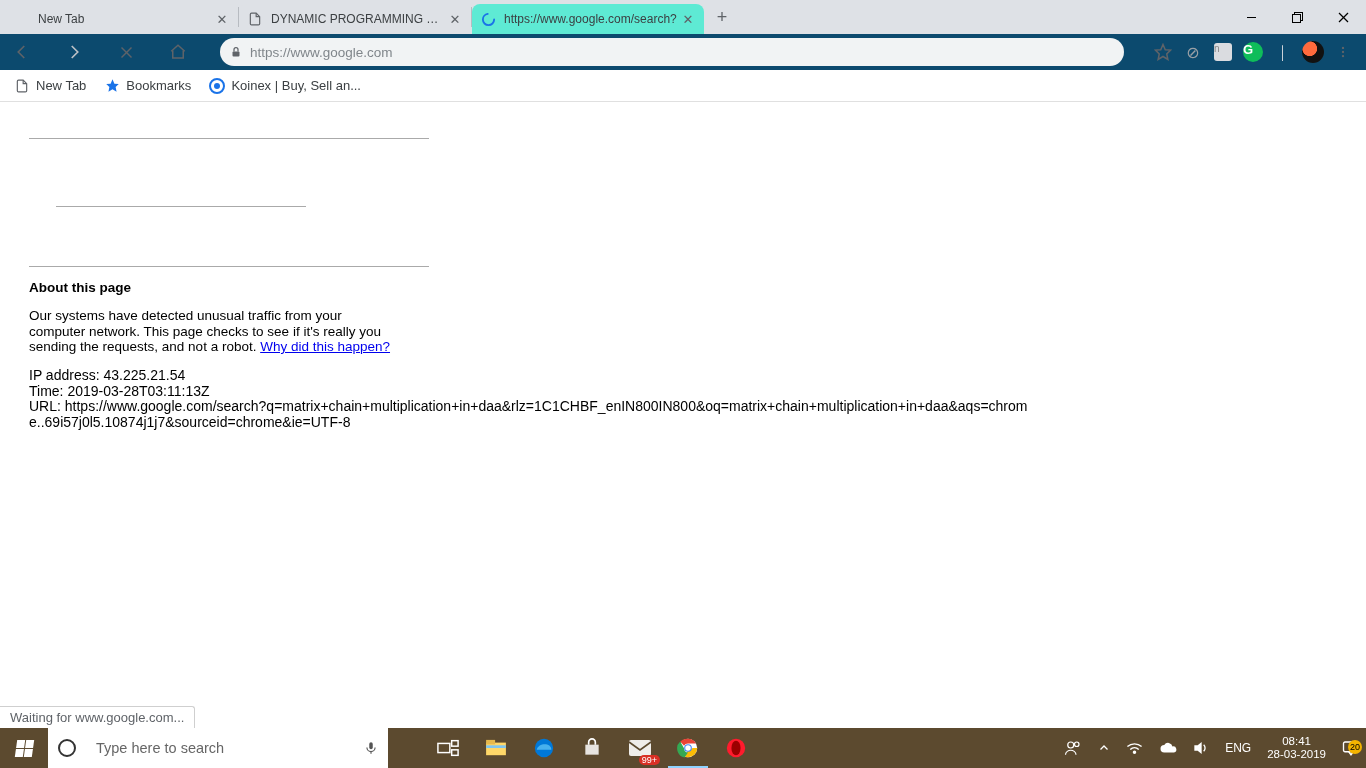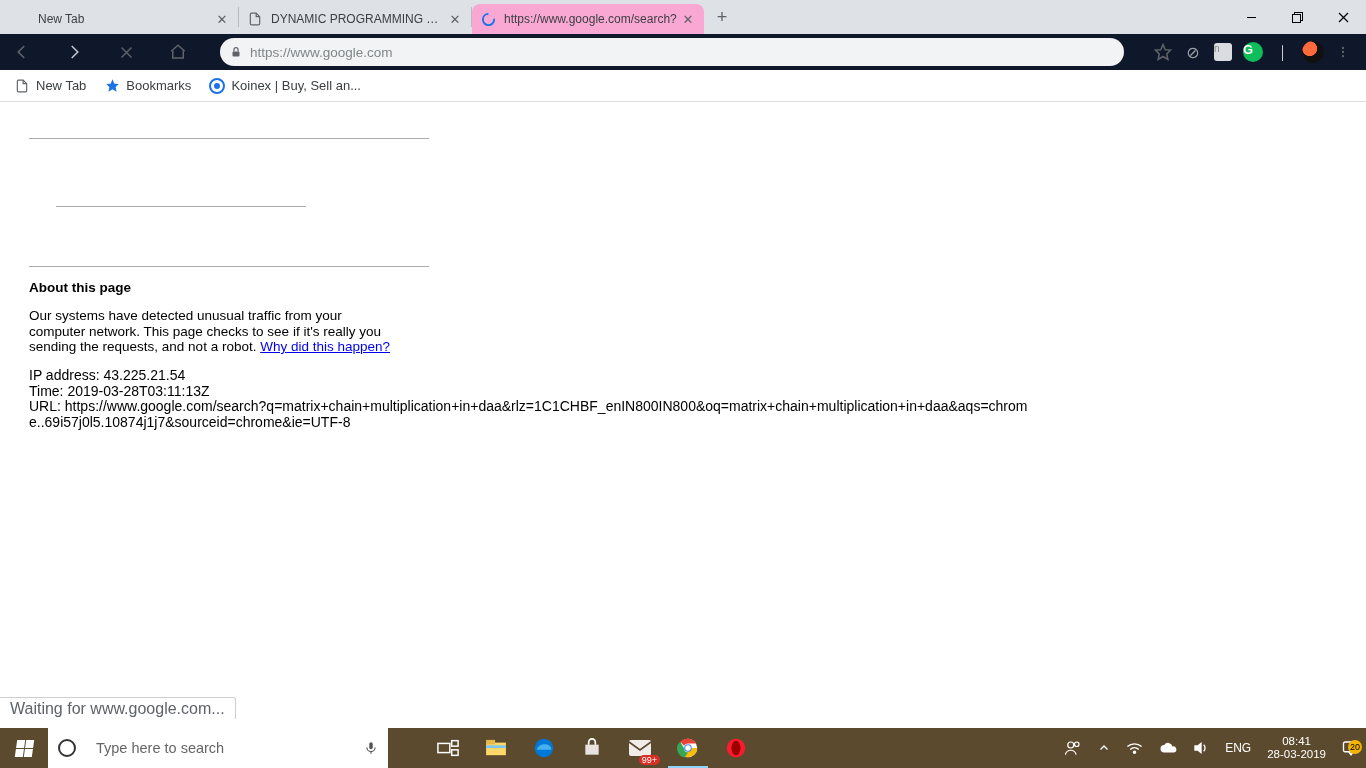--- a/index.html
+++ b/index.html
@@ -11,21 +11,21 @@
   position: relative;
 }
 .tabs { display: flex; height: 34px; padding-left: 6px; }
 .tab {
   width: 232px; height: 30px; margin-top: 4px;
   background: #dee1e6; display: flex; align-items: center;
   padding: 0 8px; font-size: 12px; color: #3c4043;
   border-top-left-radius: 8px; border-top-right-radius: 8px;
   position: relative; cursor: default;
 }
-.tab.active { background: #f9a8d4; }
+.tab.active { background: #5eead4; }
 .tab .tab-icon { width: 16px; height: 16px; margin-right: 8px; flex: 0 0 16px; display:flex; align-items:center; justify-content:center;}
 .tab .tab-title { flex: 1; white-space: nowrap; overflow: hidden; text-overflow: ellipsis; }
 .tab .tab-close {
   width: 16px; height: 16px; flex: 0 0 16px; display: flex; align-items: center;
   justify-content: center; color: #5f6368; font-size: 13px; border-radius: 50%;
 }
 .tab-sep { width: 1px; height: 20px; background: #b7bbc1; align-self: center; }
 .newtab {
   width: 28px; height: 28px; margin: 3px 0 0 4px; display: flex; align-items: center;
   justify-content: center; color: #5f6368; font-size: 18px; border-radius: 50%;
@@ -33,21 +33,21 @@
 .win-controls {
   position: absolute; right: 0; top: 0; height: 34px; display: flex;
 }
 .win-btn {
   width: 46px; display: flex; align-items: center; justify-content: center;
   color: #000; font-size: 12px;
 }
 
 
 .toolbar {
-  height: 36px; background: #0f172a; display: flex; align-items: center;
+  height: 36px; background: #0c4a6e; display: flex; align-items: center;
   padding: 0 6px; gap: 20px; justify-content: space-between;
 }
 .tb-btn {
   width: 32px; height: 32px; display: flex; align-items: center; justify-content: center;
   color: #5f6368; border-radius: 50%;
 }
 .tb-btn.disabled { color: #bdc1c6; }
 .omnibox {
   flex: 1; height: 28px; background: #f1f3f4; border-radius: 14px;
   display: flex; align-items: center; padding: 0 10px; font-size: 13.5px;
@@ -84,23 +84,23 @@
   overflow: hidden; font-family: Arial, sans-serif;
 }
 .hr1 { position:absolute; left:29px;  top:36px;  width:400px; border-top:1px solid #aaa; }
 .hr2 { position:absolute; left:56px;  top:104px; width:250px; border-top:1px solid #aaa; }
 .hr3 { position:absolute; left:29px;  top:164px; width:400px; border-top:1px solid #aaa; }
 .about-h { position:absolute; left:29px; top:178px; font-size:13.5px; font-weight:bold; color:#000;}
 .about-p { position:absolute; left:29px; top:206px; width:370px; font-size:13.5px; color:#000; line-height:1.15;}
 .about-p a { color:#0000EE; text-decoration:underline; }
 .ip-block { position:absolute; left:29px; top:266px; font-size:14px; color:#000; line-height:1.12; width: 1010px;}
 .status {
-  position:absolute; left:0; bottom:9px; height:22px; padding:0 10px;
+  position:absolute; left:0; bottom:0; height:22px; padding:0 10px;
   background:#fff; border:1px solid #cfcfcf; border-left:none; border-bottom:none;
-  font-size:16px; color:#5f6368; display:flex; align-items:center;
+  font-size:13px; color:#5f6368; display:flex; align-items:center;
   border-top-right-radius:3px;
 }
 
 
 .taskbar {
   height: 40px; background:#5c4a2f; display:flex; align-items:center;
   color:#fff; position:relative;
 }
 .tb-start { width:48px; height:40px; display:flex; align-items:center; justify-content:center;}
 .win-logo { display:grid; grid-template-columns:8px 8px; grid-template-rows:8px 8px; gap:1px; transform:skewX(-8deg);}

